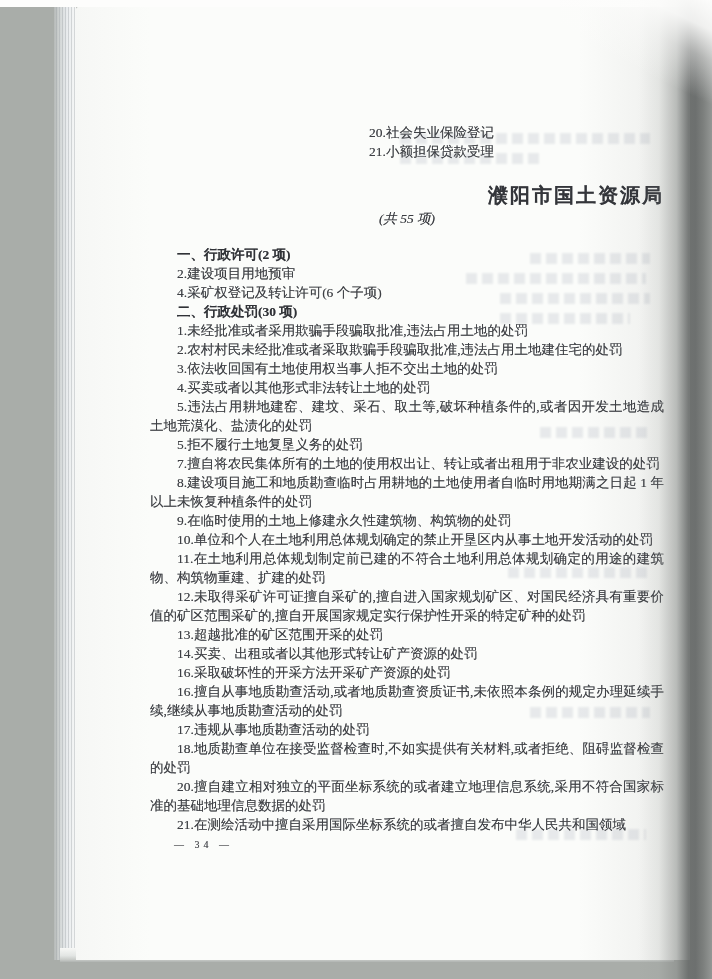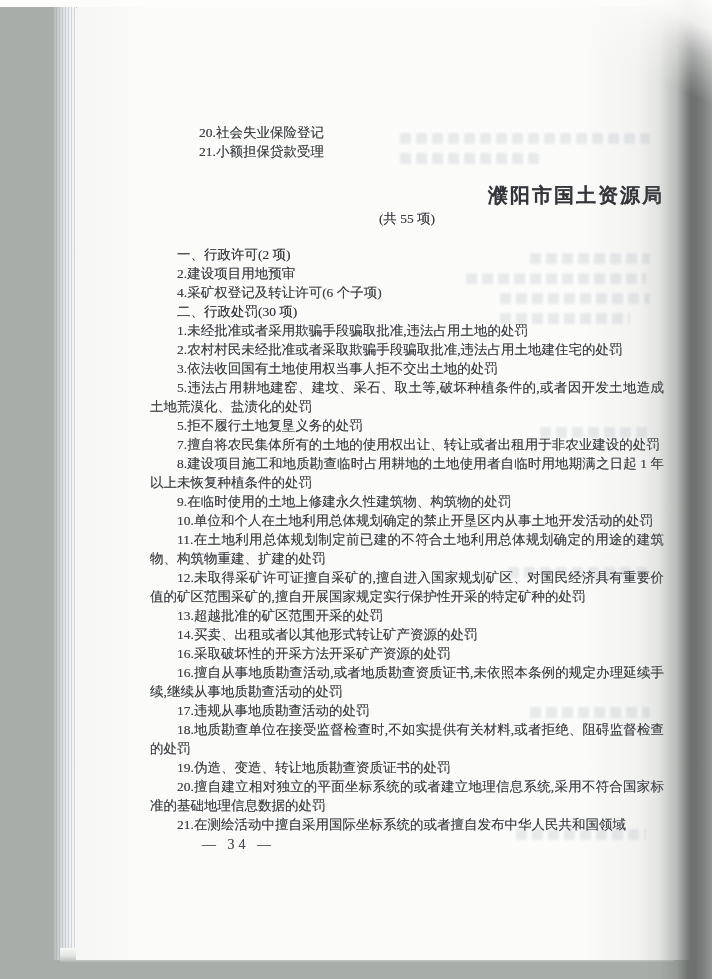--- a/index.html
+++ b/index.html
@@ -80,35 +80,35 @@
   
   .content {
     position: absolute; left: 0; top: 0; width: 614px; height: 953px;
     box-sizing: border-box;
     padding: 116px 26px 0 74px;
     color: #3e4045;
     font-size: 13.5px;
     line-height: 19px;
     text-shadow: 0 0 0.5px rgba(62,64,69,0.55);
   }
-  .tail-item { margin-left: 49px; }
+  .tail-item { margin-left: 49px; text-align: center; }
   .doc-title {
     font-size: 20px; font-weight: 700; letter-spacing: 2px;
     text-align: right; color: #33353a;
     margin-top: 20px; line-height: 28px;
   }
   .doc-subtitle {
     text-align: center; font-size: 13.5px; line-height: 20px;
-    margin-bottom: 16px; color: #3a3c41;
+    margin-bottom: 16px; color: #3a3c41; font-style: italic;
   }
-  .sec-heading { font-weight: 400; text-indent: 2em; color: #303237; }
+  .sec-heading { font-weight: 700; text-indent: 2em; color: #303237; }
   .para { text-indent: 2em; text-align: justify; }
   .page-number {
-    margin-top: 1px; margin-left: 52px;
-    font-size: 14px; letter-spacing: 4px; color: #46484d;
+    margin-top: 1px; margin-left: 24px;
+    font-size: 10px; letter-spacing: 4px; color: #46484d;
   }
 </style>
 </head>
 <body>
 
 <div class="scan">
   <div class="top-strip"></div>
   <div class="backdrop"></div>
   <div class="page-edges"></div>
   <div class="bottom-edges"></div>
@@ -143,35 +143,35 @@
             <div class="para">4.采矿权登记及转让许可(6 个子项)</div>
           </div>
       </section>
 
       <section>
         <div class="sec-heading">二、行政处罚(30 项)</div>
         <div>
             <div class="para">1.未经批准或者采用欺骗手段骗取批准,违法占用土地的处罚</div>
             <div class="para">2.农村村民未经批准或者采取欺骗手段骗取批准,违法占用土地建住宅的处罚</div>
             <div class="para">3.依法收回国有土地使用权当事人拒不交出土地的处罚</div>
+            <div class="para">4.买卖或者以其他形式非法转让土地的处罚</div>
             <div class="para">5.违法占用耕地建窑、建坟、采石、取土等,破坏种植条件的,或者因开发土地造成土地荒漠化、盐渍化的处罚</div>
             <div class="para">5.拒不履行土地复垦义务的处罚</div>
             <div class="para">7.擅自将农民集体所有的土地的使用权出让、转让或者出租用于非农业建设的处罚</div>
             <div class="para">8.建设项目施工和地质勘查临时占用耕地的土地使用者自临时用地期满之日起 1 年以上未恢复种植条件的处罚</div>
             <div class="para">9.在临时使用的土地上修建永久性建筑物、构筑物的处罚</div>
             <div class="para">10.单位和个人在土地利用总体规划确定的禁止开垦区内从事土地开发活动的处罚</div>
             <div class="para">11.在土地利用总体规划制定前已建的不符合土地利用总体规划确定的用途的建筑物、构筑物重建、扩建的处罚</div>
             <div class="para">12.未取得采矿许可证擅自采矿的,擅自进入国家规划矿区、对国民经济具有重要价值的矿区范围采矿的,擅自开展国家规定实行保护性开采的特定矿种的处罚</div>
             <div class="para">13.超越批准的矿区范围开采的处罚</div>
             <div class="para">14.买卖、出租或者以其他形式转让矿产资源的处罚</div>
             <div class="para">16.采取破坏性的开采方法开采矿产资源的处罚</div>
             <div class="para">16.擅自从事地质勘查活动,或者地质勘查资质证书,未依照本条例的规定办理延续手续,继续从事地质勘查活动的处罚</div>
             <div class="para">17.违规从事地质勘查活动的处罚</div>
             <div class="para">18.地质勘查单位在接受监督检查时,不如实提供有关材料,或者拒绝、阻碍监督检查的处罚</div>
-            <div class="para">19.伪造、变造、转让地质勘查资质证书的处罚</div>
             <div class="para">20.擅自建立相对独立的平面坐标系统的或者建立地理信息系统,采用不符合国家标准的基础地理信息数据的处罚</div>
             <div class="para">21.在测绘活动中擅自采用国际坐标系统的或者擅自发布中华人民共和国领域</div>
           </div>
       </section>
 
       <div class="page-number">— 34 —</div>
     </div>
   </div>
 
   <div class="right-shadow"></div>

